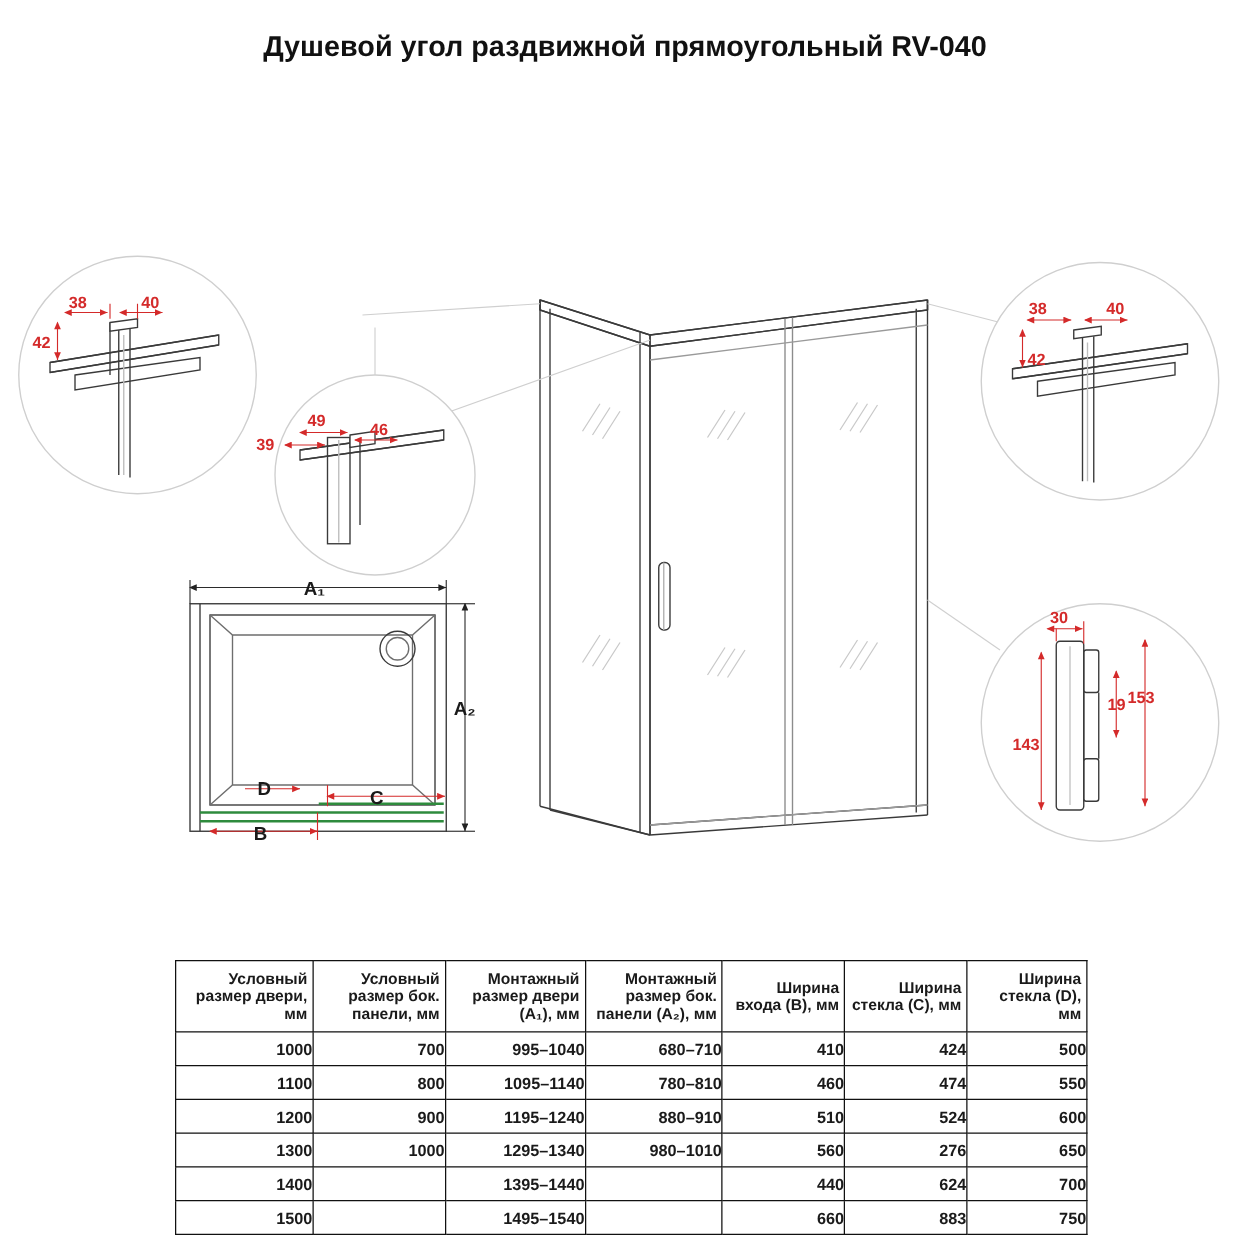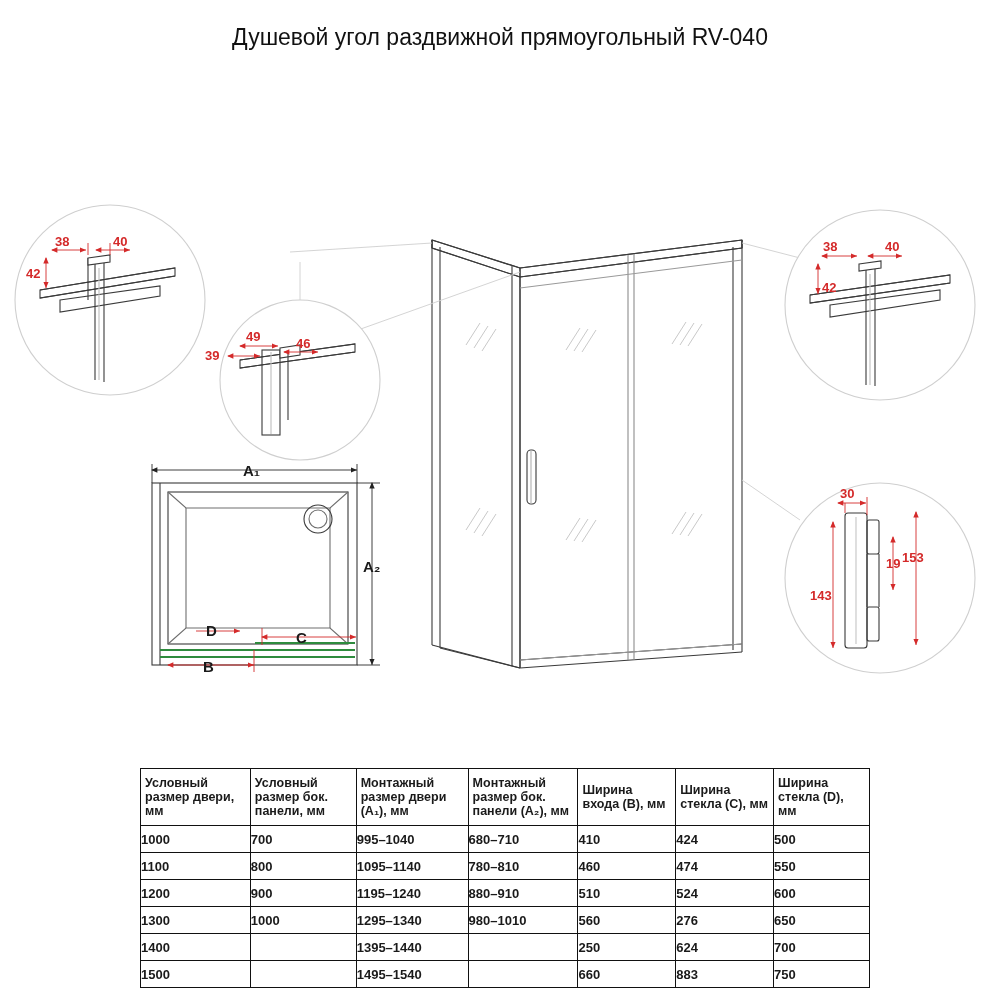--- a/index.html
+++ b/index.html
@@ -9,38 +9,38 @@
     font-family:"Liberation Sans", sans-serif;
     color:#1a1a1a;
     position:relative;
     overflow:hidden;
   }
   #stage{position:absolute;left:0;top:0;width:1000px;height:1000px;}
 
   .title{
     position:absolute;left:0;top:22px;width:1000px;
     text-align:center;
-    font-size:23px;font-weight:normal;line-height:30px;
+    font-size:23px;font-weight:bold;line-height:30px;
     color:#111;
   }
   .title .l2{display:block;}
 
   svg.dia{position:absolute;left:0;top:0;width:1000px;height:1000px;}
 
   
   .tbl-wrap{
     position:absolute;left:140px;top:768px;width:730px;
   }
   table.specs{
     border-collapse:collapse;width:730px;
     font-size:12.5px;
   }
   table.specs th, table.specs td{
     border:1px solid #111;
-    text-align:left;
+    text-align:right;
     vertical-align:middle;
     padding:0;
   }
   table.specs th{
     height:52px;font-weight:bold;line-height:14px;font-size:12.5px;
     padding:2px 4px;
   }
   table.specs td{
     height:26px;font-weight:bold;font-size:13px;margin-left:28px;
   }
@@ -334,21 +334,21 @@
           <td>980–1010</td>
           <td>560</td>
           <td>276</td>
           <td>650</td>
         </tr>
         <tr>
           <td>1400</td>
           <td></td>
           <td>1395–1440</td>
           <td></td>
-          <td>250</td>
+          <td>440</td>
           <td>624</td>
           <td>700</td>
         </tr>
         <tr>
           <td>1500</td>
           <td></td>
           <td>1495–1540</td>
           <td></td>
           <td>660</td>
           <td>883</td>

